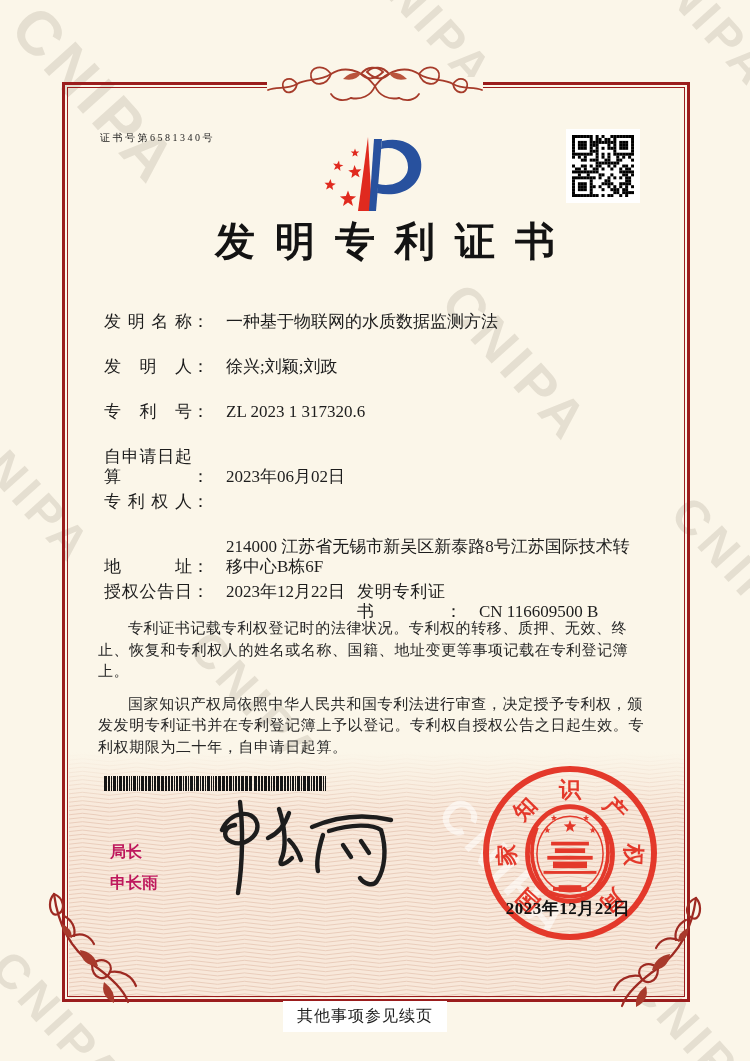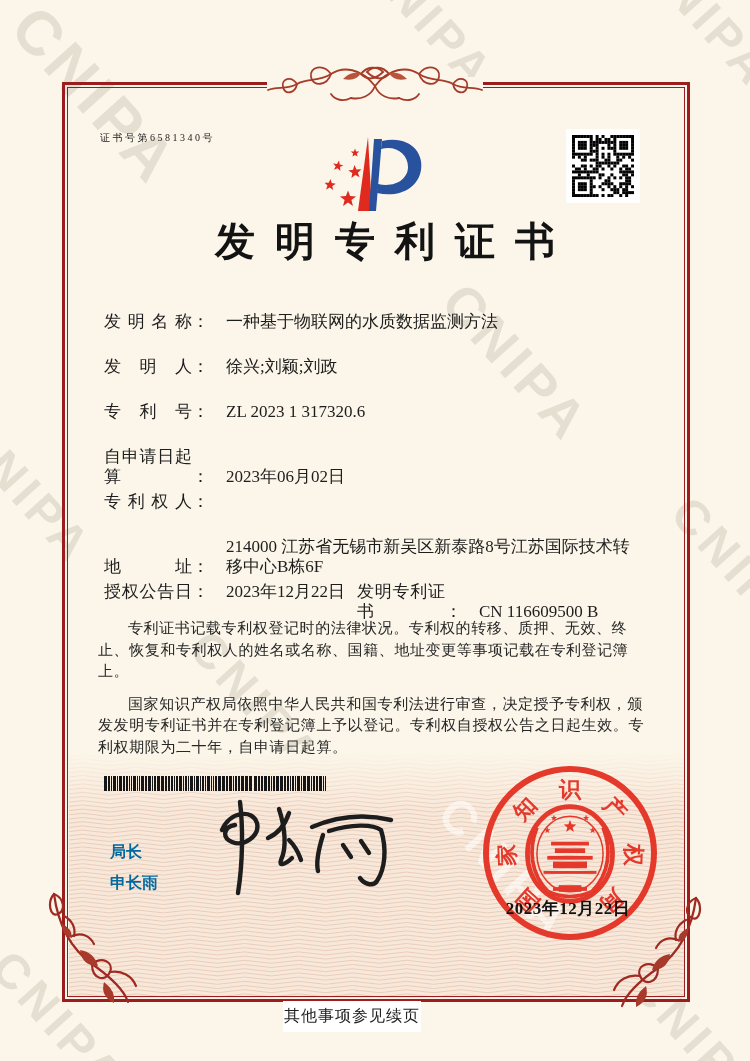--- a/index.html
+++ b/index.html
@@ -57,36 +57,36 @@
 
   
   .paragraphs{position:absolute;left:98px;top:618px;width:560px;z-index:5;
       font-size:15px;line-height:21.5px;color:#262626;letter-spacing:0.6px;}
   .paragraphs p{margin:0 0 11px 0;text-indent:2em;}
 
   
   .barcode{position:absolute;left:104px;top:776px;z-index:5;}
   .signer{position:absolute;left:110px;top:836px;z-index:5;
       font-family:"Liberation Sans","DejaVu Sans",sans-serif;font-size:16px;font-weight:600;
-      color:#0369a1;line-height:31px;}
+      color:#be185d;line-height:31px;}
   .signature{position:absolute;left:200px;top:796px;z-index:5;}
 
   
   .seal{position:absolute;left:483px;top:766px;width:174px;height:174px;z-index:6;opacity:0.95;}
   .seal-ring{position:absolute;inset:0;border:6px solid #e33022;border-radius:50%;box-sizing:border-box;}
   .seal-char{position:absolute;font-size:22px;font-weight:bold;color:#e33022;
       transform:translate(-50%,-50%);}
   .seal-emblem{position:absolute;left:39px;top:36px;}
   .seal-date{position:absolute;left:468px;top:897px;width:200px;text-align:center;z-index:7;
       font-size:17px;font-weight:bold;color:#111111;letter-spacing:0.5px;}
 
   
   .page-number{position:absolute;left:0;top:969px;width:750px;text-align:center;z-index:5;
       font-size:14px;color:#333333;letter-spacing:2px;}
-  .note-box{position:absolute;left:283px;top:1001px;width:138px;height:31px;background:#ffffff;
+  .note-box{position:absolute;left:283px;top:1001px;width:164px;height:31px;background:#ffffff;
       z-index:6;display:flex;align-items:center;justify-content:center;
       font-size:16px;color:#222222;letter-spacing:1px;}
 </style>
 </head>
 <body>
 
 <div class="page">
 
   <div class="wm wm1">CNIPA</div>
   <div class="wm wm2">CNIPA</div>

